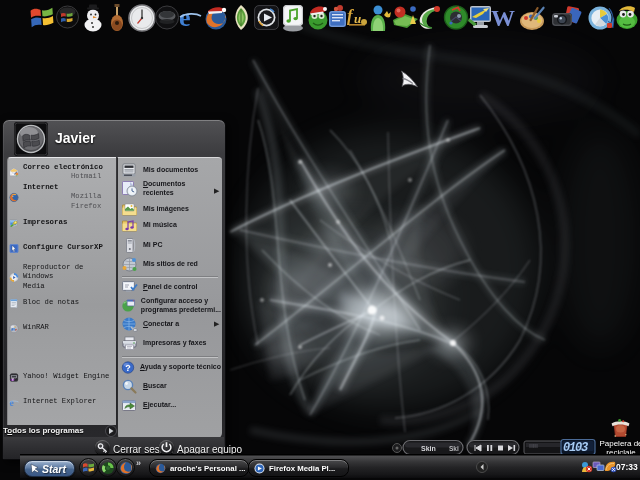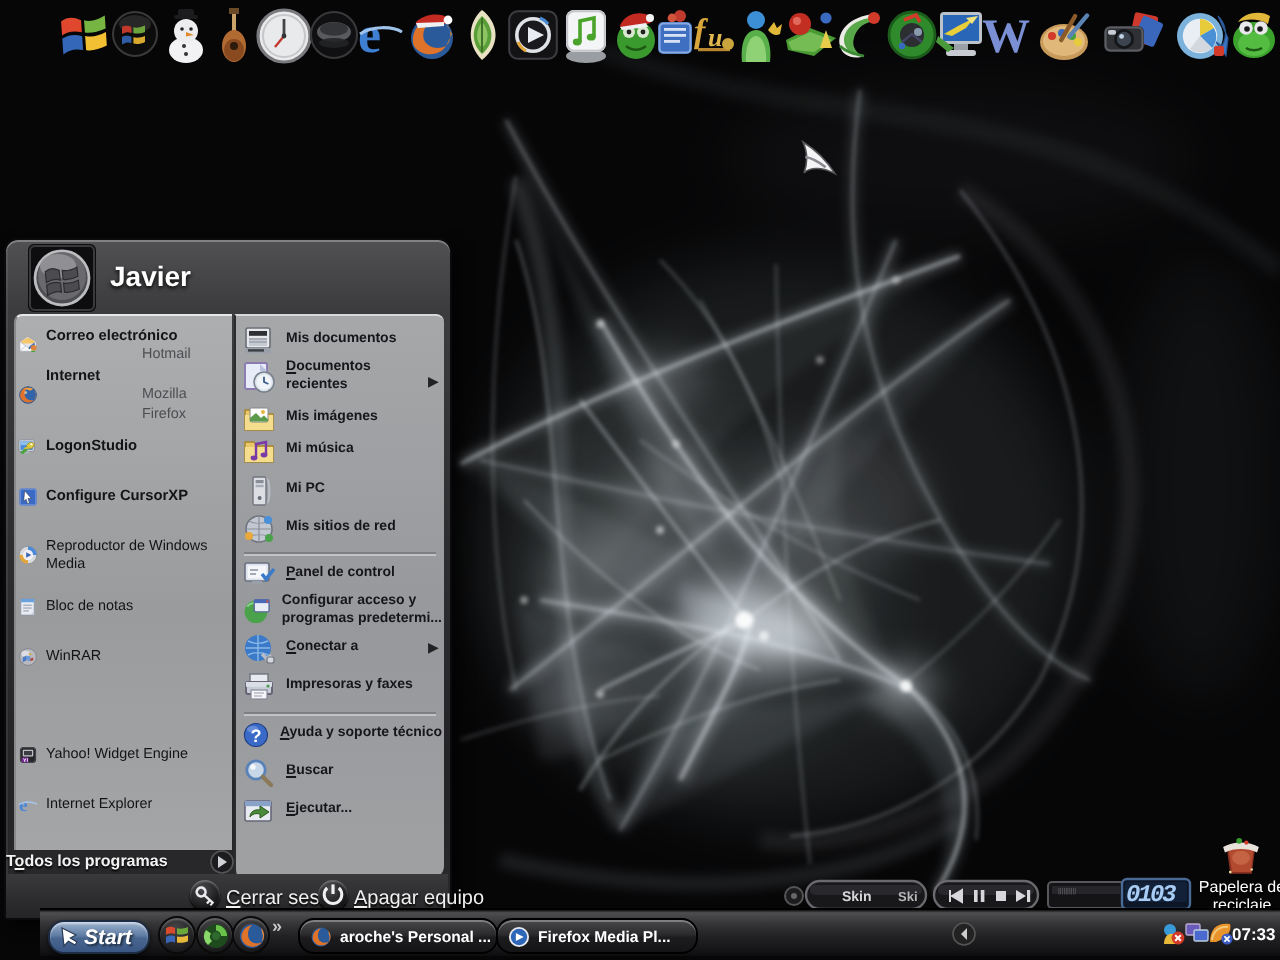--- a/index.html
+++ b/index.html
@@ -7,21 +7,21 @@
  background:linear-gradient(180deg,#515154 0,#3c3c3f 10%,#2e2e31 45%,#242427 78%,#2a2a2d 100%);
  border:1px solid #0a0a0c;border-radius:7px 7px 2px 2px;
  box-shadow:inset 0 1px 0 rgba(255,255,255,.28),inset 1px 0 0 rgba(255,255,255,.08),3px 3px 8px rgba(0,0,0,.75);}
 #lpanel{position:absolute;left:4px;top:37px;width:108px;height:267px;
  background:linear-gradient(180deg,#adaeb0 0,#9a9b9d 55%,#a4a5a7 100%);
  border-radius:4px 0 0 0;border-top:1px solid #e8e8ea;border-left:1px solid #88888a;}
 #rpanel{position:absolute;left:114px;top:37px;width:104px;height:281px;
  background:linear-gradient(180deg,#a6a7a9 0,#97989b 55%,#a0a1a3 100%);
  border-radius:0 4px 6px 4px;border-top:1px solid #d8d8da;border-left:1px solid #2c2c2e;}
 .li{position:absolute;left:6px;display:flex;align-items:center;height:24px;gap:4px;width:102px;}
-.li .tx{font-size:7.2px;color:#141416;line-height:1.3;width:88px;flex:none;display:block;}
+.li .tx{font-size:7.2px;color:#141416;line-height:1.3;width:88px;flex:none;display:block;font-family:Liberation Mono, monospace;}
 .li .tx b{font-size:7.4px;}
 .li .tx .sub{color:#4e4e52;display:block;padding-left:48px;}
 .ri{position:absolute;left:118px;display:flex;align-items:center;height:18px;gap:5px;width:100px;}
 .ri .tx{font-size:7px;font-weight:bold;color:#16161a;line-height:1.35;white-space:nowrap;}
 .sep{position:absolute;left:119px;width:96px;height:1px;background:#7e7f82;box-shadow:0 1px 0 #c2c3c5;}
 .arrow{position:absolute;font-size:7px;color:#222;}
 #javier{position:absolute;left:52px;top:10px;color:#fff;font-weight:bold;font-size:14px;text-shadow:0 1px 2px #000;}
 #todos{position:absolute;left:0px;top:303px;width:112px;height:15px;text-align:left;color:#f2f2f2;font-weight:bold;font-size:8px;line-height:15px;text-shadow:0 1px 1px #000;}
 #logoff{position:absolute;left:0;top:317px;width:221px;height:22px;color:#f0f0f0;font-size:10px;background:linear-gradient(180deg,#3a3a3d 0,#2c2c2f 60%,#242427 100%);border-radius:0 0 2px 2px;}
 .lgi{position:absolute;top:3px;width:15px;height:15px;border-radius:50%;background:radial-gradient(circle at 40% 30%,#4a4a4c,#161618 70%);box-shadow:inset 0 1px 1px rgba(255,255,255,.3),0 1px 1px #000;}
@@ -390,21 +390,21 @@
         <svg width="21" height="21" viewBox="0 0 21 21">
           <rect x="1" y="3" width="16" height="12" rx="1.4" fill="#d8dce4" stroke="#7a8290" stroke-width=".8"></rect>
           <rect x="2.5" y="4.5" width="13" height="9" fill="#4a8ad8"></rect>
           <rect x="2.5" y="4.5" width="13" height="4" fill="#8ec0ee"></rect>
           <rect x="6" y="15" width="6" height="2" fill="#b0b4bc"></rect>
           <ellipse cx="13" cy="9" rx="4.2" ry="3" transform="rotate(-30 13 9)" fill="#e2ce4a" stroke="#9a8a1c" stroke-width=".8"></ellipse>
           <circle cx="14.2" cy="7.6" r="1.1" fill="#fff"></circle>
           <rect x="6" y="10.5" width="7" height="2" transform="rotate(-18 9 11)" fill="#d8c23a"></rect>
           <path d="M2,16 L8,12 L10,14 L5,18 Z" fill="#4aa23c"></path>
         </svg>
-        <span class="tx"><b>LogonStudio</b></span>
+        <span class="tx"><b>Impresoras</b></span>
       </div>
 <div class="li" style="top:116px">
         <svg width="21" height="21" viewBox="0 0 21 21">
           <rect x="1.5" y="1.5" width="18" height="18" rx="2.5" fill="#3a6ac4"></rect>
           <rect x="2.3" y="2.3" width="16.4" height="16.4" rx="2" fill="none" stroke="#7a9ade" stroke-width="1"></rect>
           <path d="M7,4 L14,12 L10.5,12 L12,17 L10,17.6 L8.6,12.8 L6,15 Z" fill="#fff" stroke="#223" stroke-width=".5"></path>
         </svg>
         <span class="tx"><b>Configure CursorXP</b></span>
       </div>
 <div class="li" style="top:171px">

